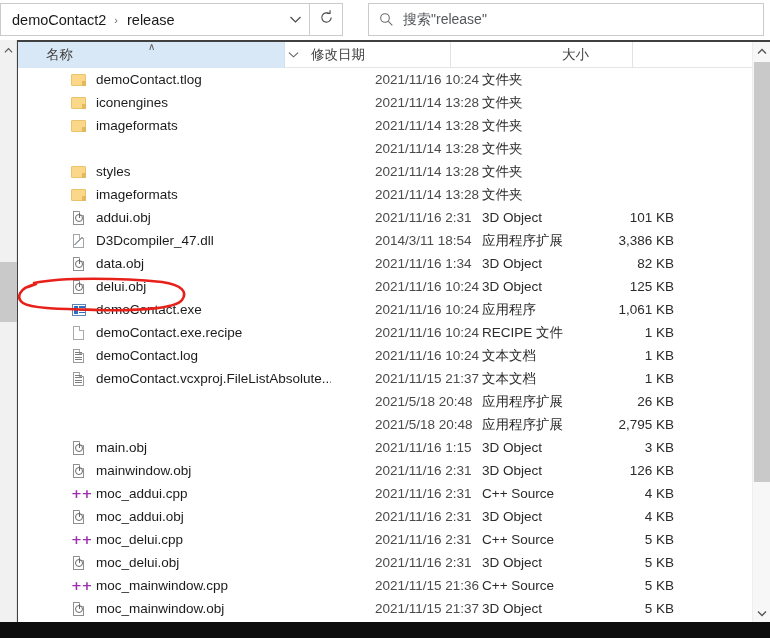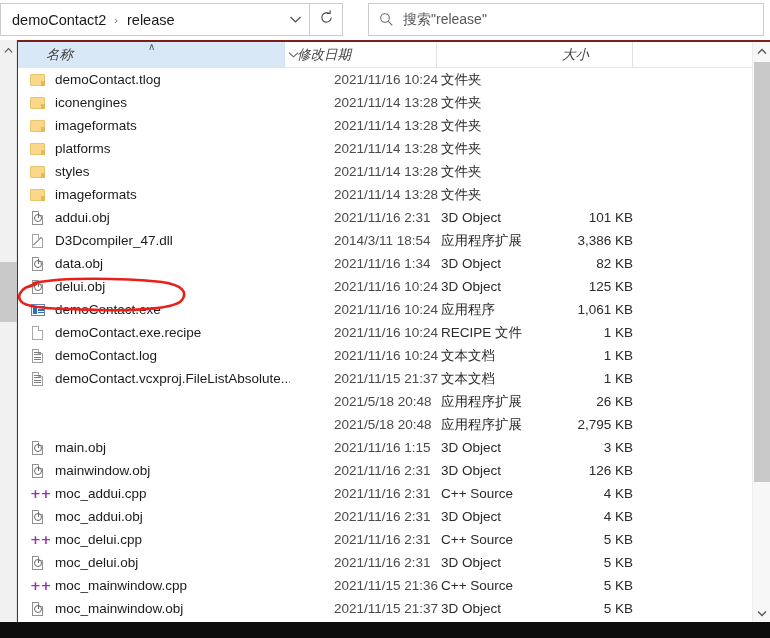--- a/index.html
+++ b/index.html
@@ -9,21 +9,21 @@
     height: 638px;
     background: #ffffff;
     font-family: "Liberation Sans", "DejaVu Sans", sans-serif;
     overflow: hidden;
   }
 
   #app {
     position: relative;
     width: 770px;
     height: 638px;
-    background: #7f1d1d;
+    background: #404040;
   }
 
   
   .topbar {
     position: absolute;
     left: 0; top: 0;
     width: 770px; height: 40px;
     background: #ffffff;
     display: flex;
     align-items: center;
@@ -127,29 +127,28 @@
     position: absolute;
     top: 0;
     height: 26px;
     display: flex;
     align-items: center;
     border-right: 1px solid #e2e2e2;
     font-size: 13.5px;
     color: #404040;
     padding-left: 12px;
     white-space: nowrap;
-    font-style: italic;
   }
   .col-name {
     left: 0; width: 267px;
     background: #d9e8f7;
     border-right: 1px solid #cfe0f1;
     padding-left: 28px;
   }
-  .col-date  { left: 267px; width: 152px; }
+  .col-date  { left: 281px; width: 152px; }
   .col-type  { left: 419px; width: 113px; margin-top: 28px; }
   .col-size  { left: 532px; width: 83px; }
   .col-blank { left: 615px; width: 119px; border-right: none; }
 
   .sort-caret {
     position: absolute;
     left: 130px; top: 0px;
     font-size: 10px; color: #5a5a5a;
     line-height: 10px;
   }
@@ -159,20 +158,21 @@
     font-size: 11px; color: #5f5f5f;
   }
 
   
   .filelist {
     position: absolute;
     left: 18px; top: 68px;
     width: 734px; height: 554px;
     overflow: hidden;
     background: #ffffff;
+    padding-left: 41px;
   }
 
   .row {
     position: relative;
     height: 23px;
     display: flex;
     align-items: center;
     font-size: 13.5px;
     color: #1b1b1b;
     white-space: nowrap;
@@ -445,26 +445,20 @@
           <span class="icon ico-folder-wrap">
             <span class="ico-folder"></span>
           </span>
           <span class="fname">imageformats</span>
         </span>
         <span class="cell-date">2021/11/14 13:28</span>
         <span class="cell-type">文件夹</span>
         <span class="cell-size"></span>
       </div>
       <div class="row">
-        <span class="cell-name">
-          <span class="icon ico-folder-wrap">
-            <span class="ico-folder"></span>
-          </span>
-          <span class="fname">platforms</span>
-        </span>
         <span class="cell-date">2021/11/14 13:28</span>
         <span class="cell-type">文件夹</span>
         <span class="cell-size"></span>
       </div>
       <div class="row">
         <span class="cell-name">
           <span class="icon ico-folder-wrap">
             <span class="ico-folder"></span>
           </span>
           <span class="fname">styles</span>

